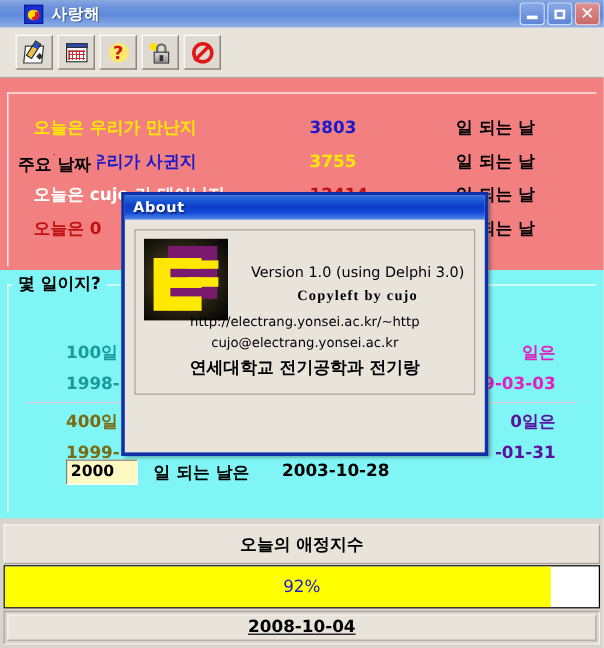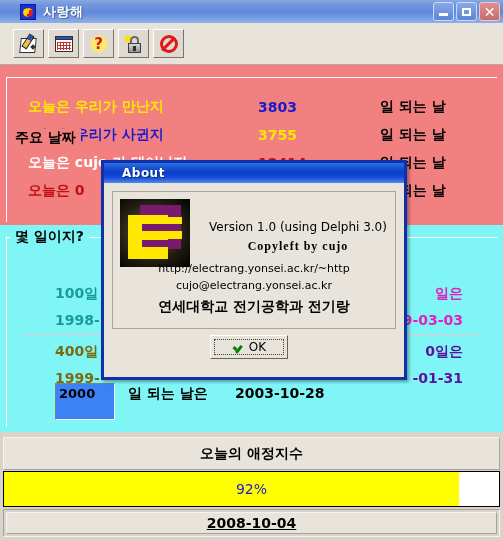--- a/index.html
+++ b/index.html
@@ -286,22 +286,22 @@
   .calc-sep {
     position: absolute; left: 22px; width: 459px; height: 1px;
     background: #e8c8d8;
   }
   #days-input-row {
     position: absolute; left: 0; top: 158px; width: 503px;
     display: flex; align-items: center;
   }
   #days-input {
     position: absolute; left: 55px; top: 0;
-    width: 60px; height: 37px;
-    background: #3b82f6;
+    width: 60px; height: 21px;
+    background: #fef9c3;
     border-top: 1px solid #808080;
     border-left: 1px solid #808080;
     border-right: 1px solid #ffffff;
     border-bottom: 1px solid #ffffff;
     box-sizing: border-box;
     font-size: 13px; font-weight: bold;
     color: #000000;
     padding: 2px 0 0 3px;
     font-family: "DejaVu Sans", sans-serif;
   }
@@ -387,21 +387,21 @@
     border: 3px solid #1030a8;
     box-sizing: border-box;
     z-index: 30;
     box-shadow: 2px 2px 3px rgba(0,0,0,0.35);
   }
   #about-titlebar {
     width: 100%; height: 20px;
     background: linear-gradient(to bottom, #2a6fe0 0%, #0a3ec8 45%, #1348d8 70%, #4f8ae8 100%);
     display: flex; align-items: center;
     box-sizing: border-box;
-    padding-left: 18px;
+    padding-left: 7px;
   }
   #about-title {
     color: #ffffff; font-size: 12px; font-weight: bold;
     letter-spacing: 0.5px;
     text-shadow: 1px 1px 0 rgba(0,0,0,0.4);
     font-family: "DejaVu Sans", sans-serif;
   }
   #about-body {
     position: relative;
     width: 100%;
@@ -675,22 +675,16 @@
           <div class="notch2"></div>
           <div class="yellow-bar1"></div>
           <div class="yellow-bar2"></div>
         </div>
         <div id="about-version">Version 1.0  (using Delphi 3.0)</div>
         <div id="about-copyleft">Copyleft by cujo</div>
         <div id="about-url">http://electrang.yonsei.ac.kr/~http</div>
         <div id="about-email">cujo@electrang.yonsei.ac.kr</div>
         <div id="about-affiliation">연세대학교 전기공학과 전기랑</div>
       </div>
-      <div id="about-ok-button">
-        <div id="about-ok-focus">
-          <span class="check-mark"></span>
-          <span id="about-ok-label">OK</span>
-        </div>
-      </div>
     </div>
   </div>
 
 </div>
 
 </body></html>

